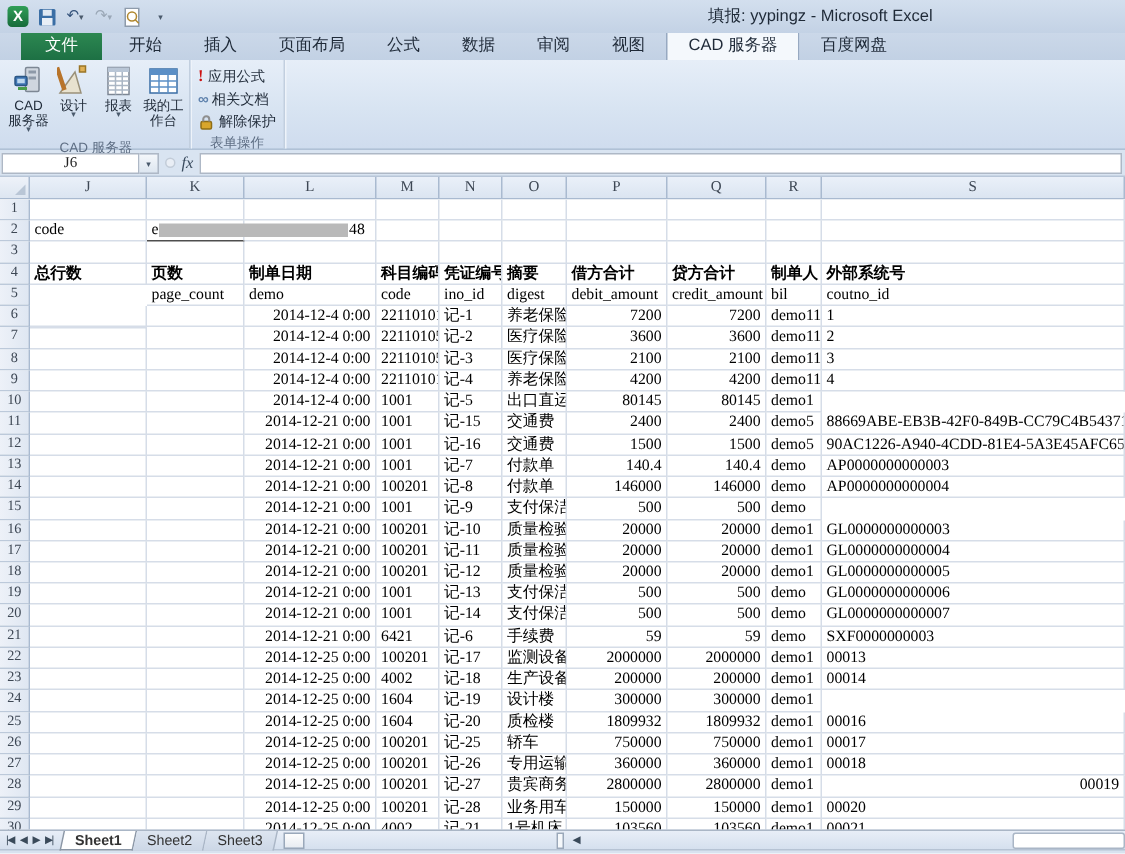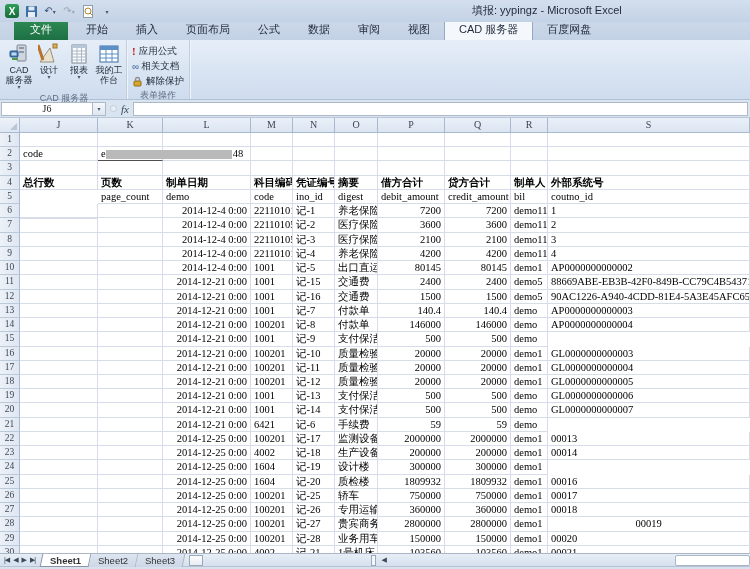--- a/index.html
+++ b/index.html
@@ -371,21 +371,20 @@
           <div class="rowhdr">10</div>
           <div class="cell" style="width: 78px; text-align: left;"></div>
           <div class="cell" style="width: 65px; text-align: left;"></div>
           <div class="cell" style="width: 88px; text-align: right;">2014-12-4 0:00</div>
           <div class="cell" style="width: 42px; text-align: left;">1001</div>
           <div class="cell" style="width: 42px; text-align: left;">记-5</div>
           <div class="cell" style="width: 43px; text-align: left;">出口直运</div>
           <div class="cell" style="width: 67px; text-align: right;">80145</div>
           <div class="cell" style="width: 66px; text-align: right;">80145</div>
           <div class="cell" style="width: 37px; text-align: left;">demo1</div>
-          <div class="cell" style="width: 202px; text-align: left;">AP0000000000002</div>
         </div>
         <div class="grow">
           <div class="rowhdr">11</div>
           <div class="cell" style="width: 78px; text-align: left;"></div>
           <div class="cell" style="width: 65px; text-align: left;"></div>
           <div class="cell" style="width: 88px; text-align: right;">2014-12-21 0:00</div>
           <div class="cell" style="width: 42px; text-align: left;">1001</div>
           <div class="cell" style="width: 42px; text-align: left;">记-15</div>
           <div class="cell" style="width: 43px; text-align: left;">交通费</div>
           <div class="cell" style="width: 67px; text-align: right;">2400</div>
@@ -513,20 +512,21 @@
           <div class="rowhdr">21</div>
           <div class="cell" style="width: 78px; text-align: left;"></div>
           <div class="cell" style="width: 65px; text-align: left;"></div>
           <div class="cell" style="width: 88px; text-align: right;">2014-12-21 0:00</div>
           <div class="cell" style="width: 42px; text-align: left;">6421</div>
           <div class="cell" style="width: 42px; text-align: left;">记-6</div>
           <div class="cell" style="width: 43px; text-align: left;">手续费</div>
           <div class="cell" style="width: 67px; text-align: right;">59</div>
           <div class="cell" style="width: 66px; text-align: right;">59</div>
           <div class="cell" style="width: 37px; text-align: left;">demo</div>
+          <div class="cell" style="width: 202px; text-align: left;">SXF0000000003</div>
         </div>
         <div class="grow">
           <div class="rowhdr">22</div>
           <div class="cell" style="width: 78px; text-align: left;"></div>
           <div class="cell" style="width: 65px; text-align: left;"></div>
           <div class="cell" style="width: 88px; text-align: right;">2014-12-25 0:00</div>
           <div class="cell" style="width: 42px; text-align: left;">100201</div>
           <div class="cell" style="width: 42px; text-align: left;">记-17</div>
           <div class="cell" style="width: 43px; text-align: left;">监测设备</div>
           <div class="cell" style="width: 67px; text-align: right;">2000000</div>
@@ -602,21 +602,21 @@
           <div class="rowhdr">28</div>
           <div class="cell" style="width: 78px; text-align: left;"></div>
           <div class="cell" style="width: 65px; text-align: left;"></div>
           <div class="cell" style="width: 88px; text-align: right;">2014-12-25 0:00</div>
           <div class="cell" style="width: 42px; text-align: left;">100201</div>
           <div class="cell" style="width: 42px; text-align: left;">记-27</div>
           <div class="cell" style="width: 43px; text-align: left;">贵宾商务车</div>
           <div class="cell" style="width: 67px; text-align: right;">2800000</div>
           <div class="cell" style="width: 66px; text-align: right;">2800000</div>
           <div class="cell" style="width: 37px; text-align: left;">demo1</div>
-          <div class="cell" style="width: 202px; text-align: center; font-family: Liberation Serif, serif;">00019</div>
+          <div class="cell" style="width: 202px; text-align: right; font-family: Liberation Serif, serif;">00019</div>
         </div>
         <div class="grow">
           <div class="rowhdr">29</div>
           <div class="cell" style="width: 78px; text-align: left;"></div>
           <div class="cell" style="width: 65px; text-align: left;"></div>
           <div class="cell" style="width: 88px; text-align: right;">2014-12-25 0:00</div>
           <div class="cell" style="width: 42px; text-align: left;">100201</div>
           <div class="cell" style="width: 42px; text-align: left;">记-28</div>
           <div class="cell" style="width: 43px; text-align: left;">业务用车</div>
           <div class="cell" style="width: 67px; text-align: right;">150000</div>

